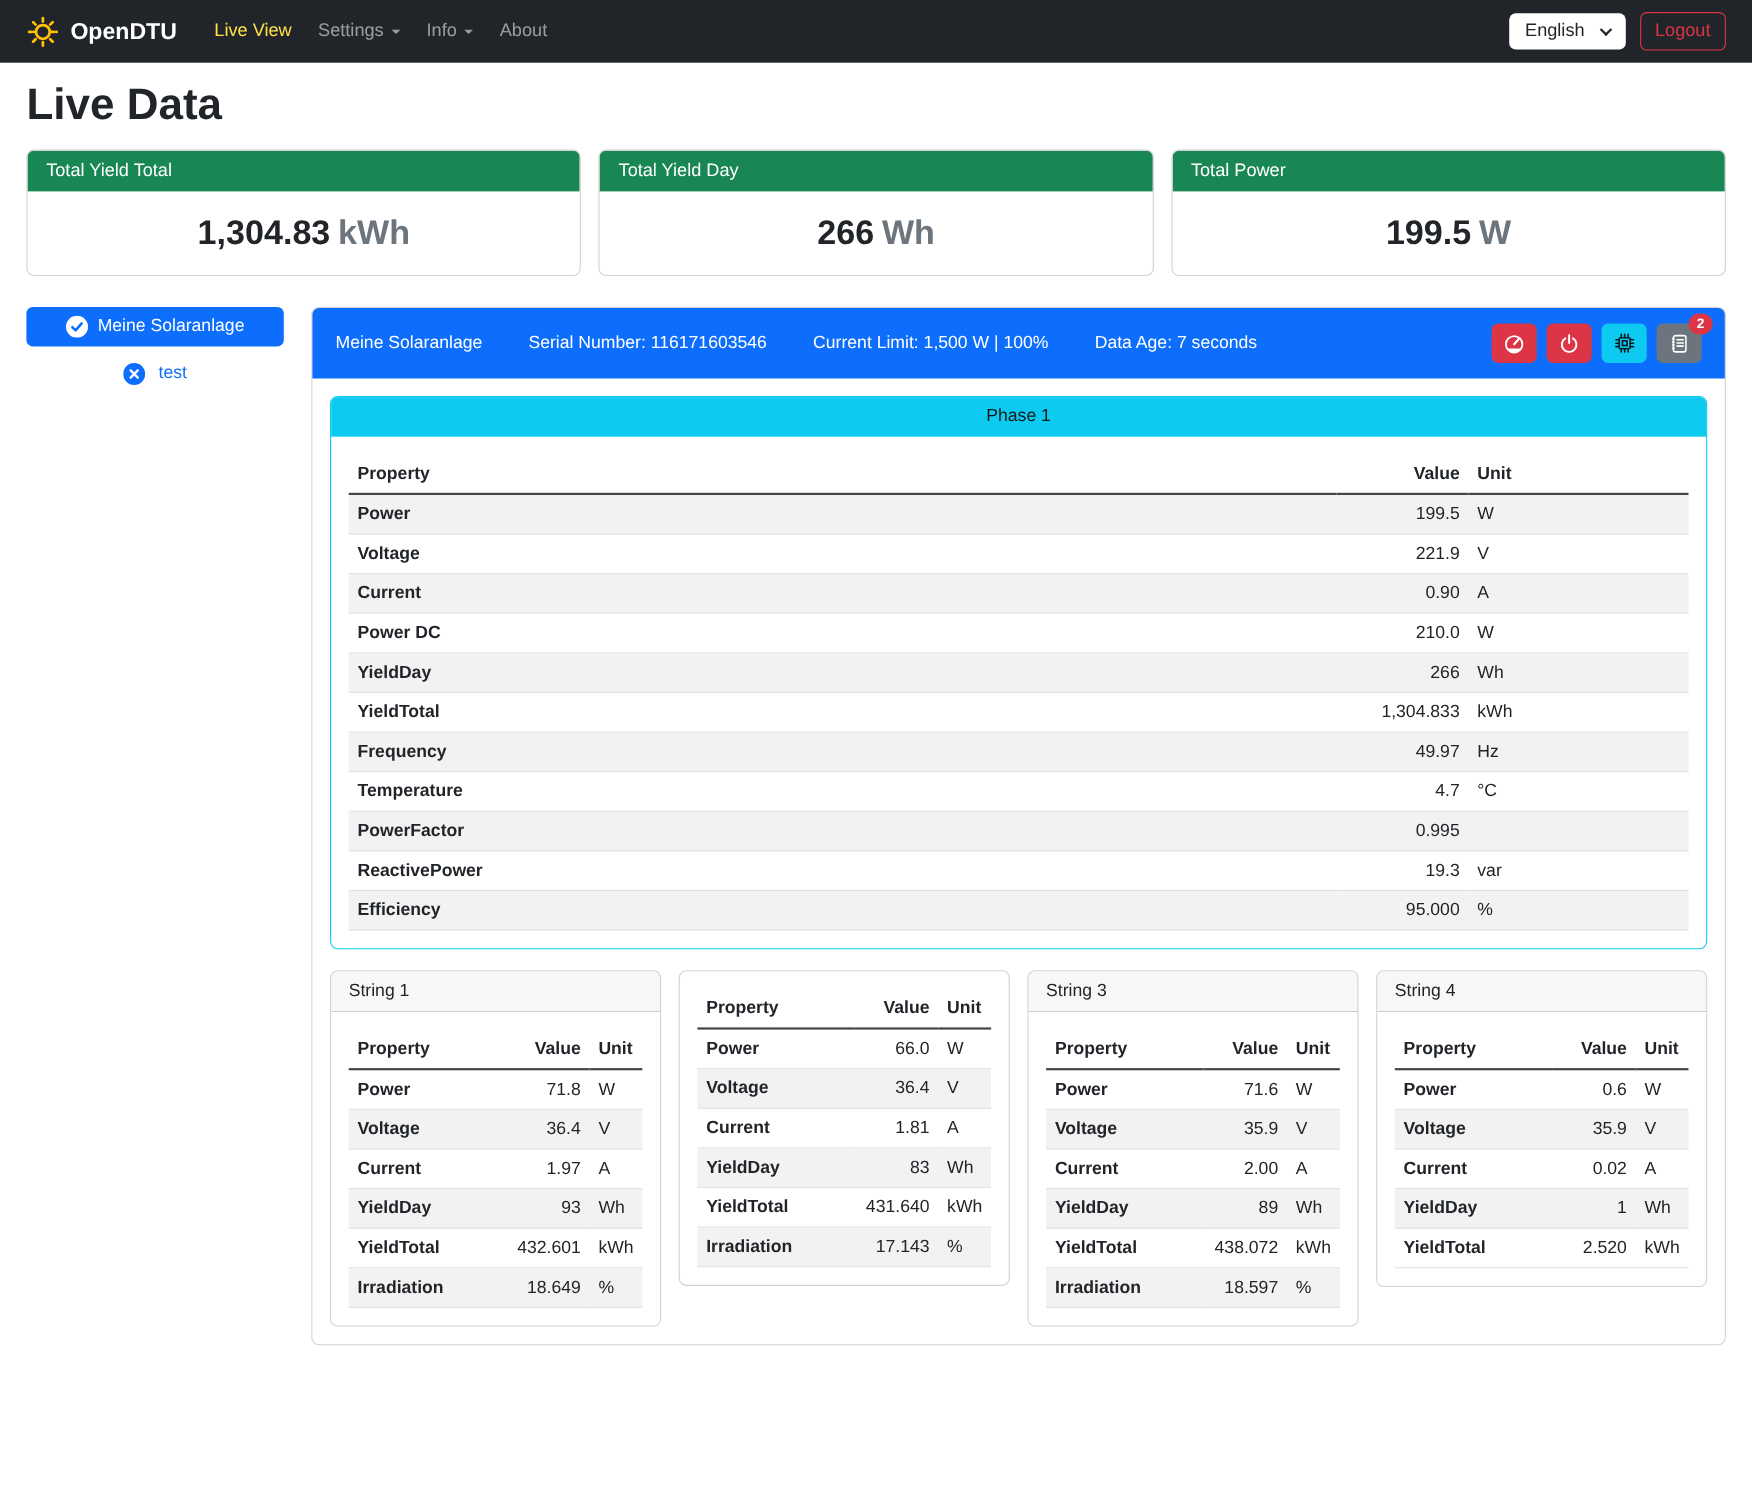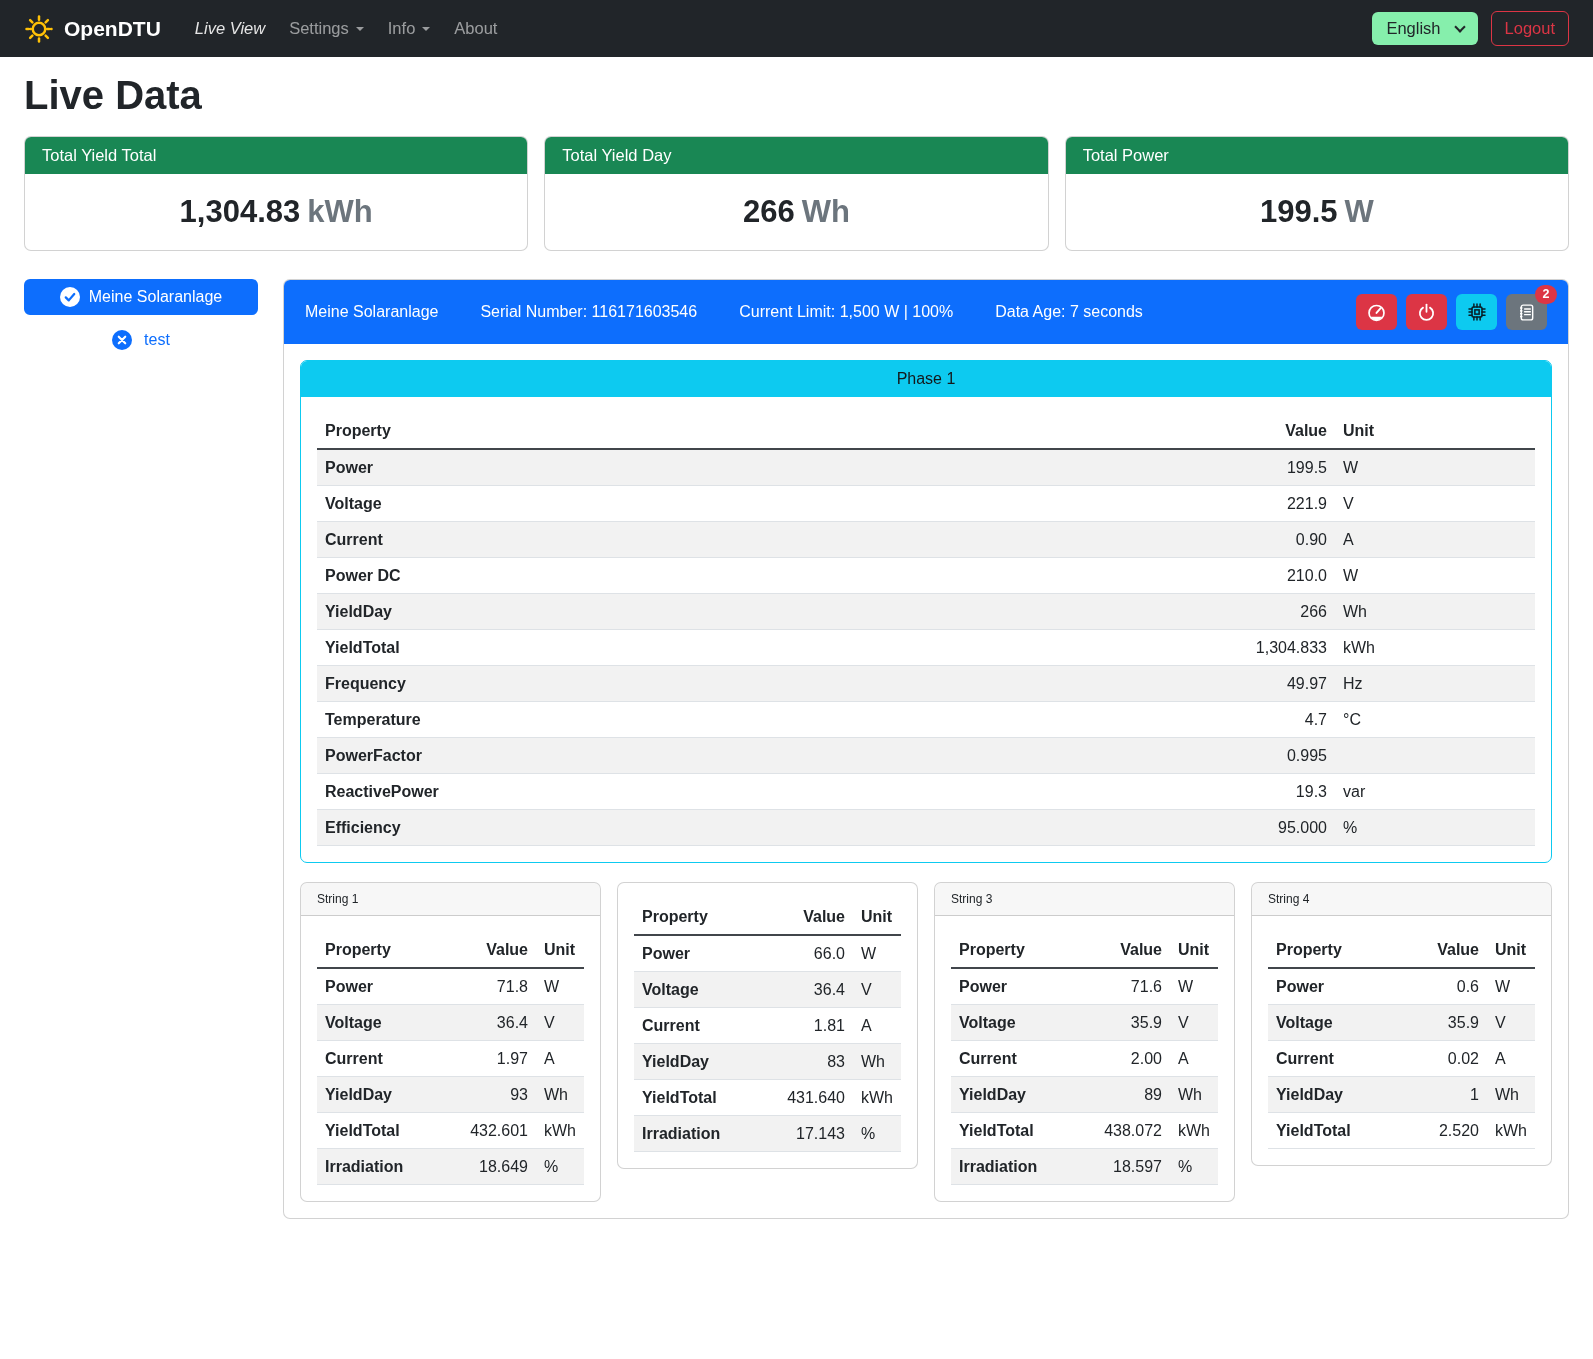--- a/index.html
+++ b/index.html
@@ -7,24 +7,24 @@
   body {
     width:1593px; min-height:1359px; background:#fff;
     font-family:"Liberation Sans", sans-serif; font-size:16px; color:#212529;
   }
 
   
   .navbar { background:#212529; height:57px; display:flex; padding:0 24px; }
   .brand { display:flex; align-items:center; gap:10px; color:#fff; font-size:21px; font-weight:700; margin-right:26px; }
   .nav-link { color:rgba(255,255,255,.55); padding:8px 8px; margin-right:8px; font-size:16.5px;
               display:flex; align-items:center; gap:7px; cursor:pointer; text-decoration:none; }
-  .nav-link.active { color:#e5e5e5;font-style:italic; }
+  .nav-link.active { color:#fde047; }
   .caret { width:0; height:0; border:4.5px solid transparent; border-top-color:currentColor; margin-top:4px; }
   .nav-right { margin-left:auto; display:flex; align-items:center; gap:13px; }
-  .lang { background:#86efac; border-radius:6px; padding:7px 14px; font-size:16.5px; color:#212529;
+  .lang { background:#ffffff; border-radius:6px; padding:7px 14px; font-size:16.5px; color:#212529;
           display:flex; align-items:center; cursor:pointer; }
   .lang .chev { width:8px; height:8px; border-right:2px solid #212529; border-bottom:2px solid #212529;
                 transform:rotate(45deg); margin-left:15px; margin-top:-4px; }
   .logout { border:1px solid #dc3545; color:#dc3545; background:transparent; border-radius:6px;
             padding:7px 13px; font-size:16.5px; cursor:pointer; font-family:inherit; }
 
   
   .container { padding:0 24px; }
   h1.page-title { font-size:40px; font-weight:700; margin:16px 0 18px; }
 
@@ -60,21 +60,21 @@
 
   
   .phase-card { border:1px solid #0dcaf0; border-radius:7px; margin-bottom:19px; overflow:hidden; }
   .phase-header { background:#0dcaf0; color:#14181b; padding:9px 16px; font-size:16px;text-align:center; }
   .phase-body { padding:16px 16px 0; }
 
   
   .str-row { display:grid; grid-template-columns:repeat(4,1fr); gap:16px; align-items:start; }
   .str-card { border:1px solid rgba(0,0,0,.175); border-radius:7px; background:#fff; }
   .str-header { padding:9px 16px; background:rgba(0,0,0,.03); border-bottom:1px solid rgba(0,0,0,.175);
-                font-size:12px; border-radius:7px 7px 0 0; }
+                font-size:16px; border-radius:7px 7px 0 0; }
   .str-body { padding:16px 16px 0; }
 
   
   table { width:100%; border-collapse:collapse; margin-bottom:16px; font-size:16px; }
   th, td { padding:8.5px 8px; text-align:left; border-bottom:1px solid #dee2e6; }
   thead th { border-bottom:2px solid #41464b; font-weight:700; }
   td.prop { font-weight:700; }
   .c-val { text-align:right; }
   .phase-table .c-val { width:120px; }
   .phase-table .c-unit { width:200px; }

